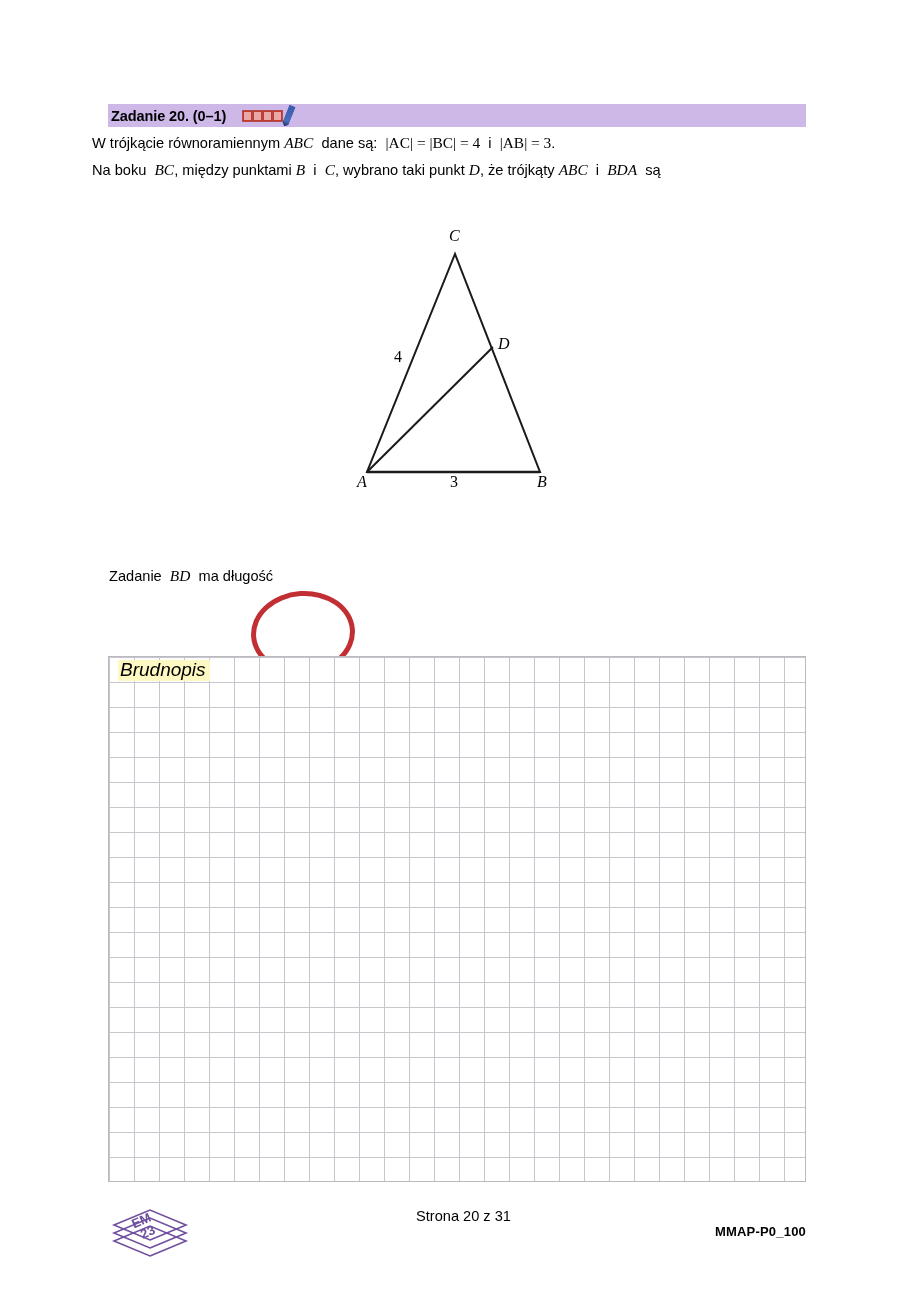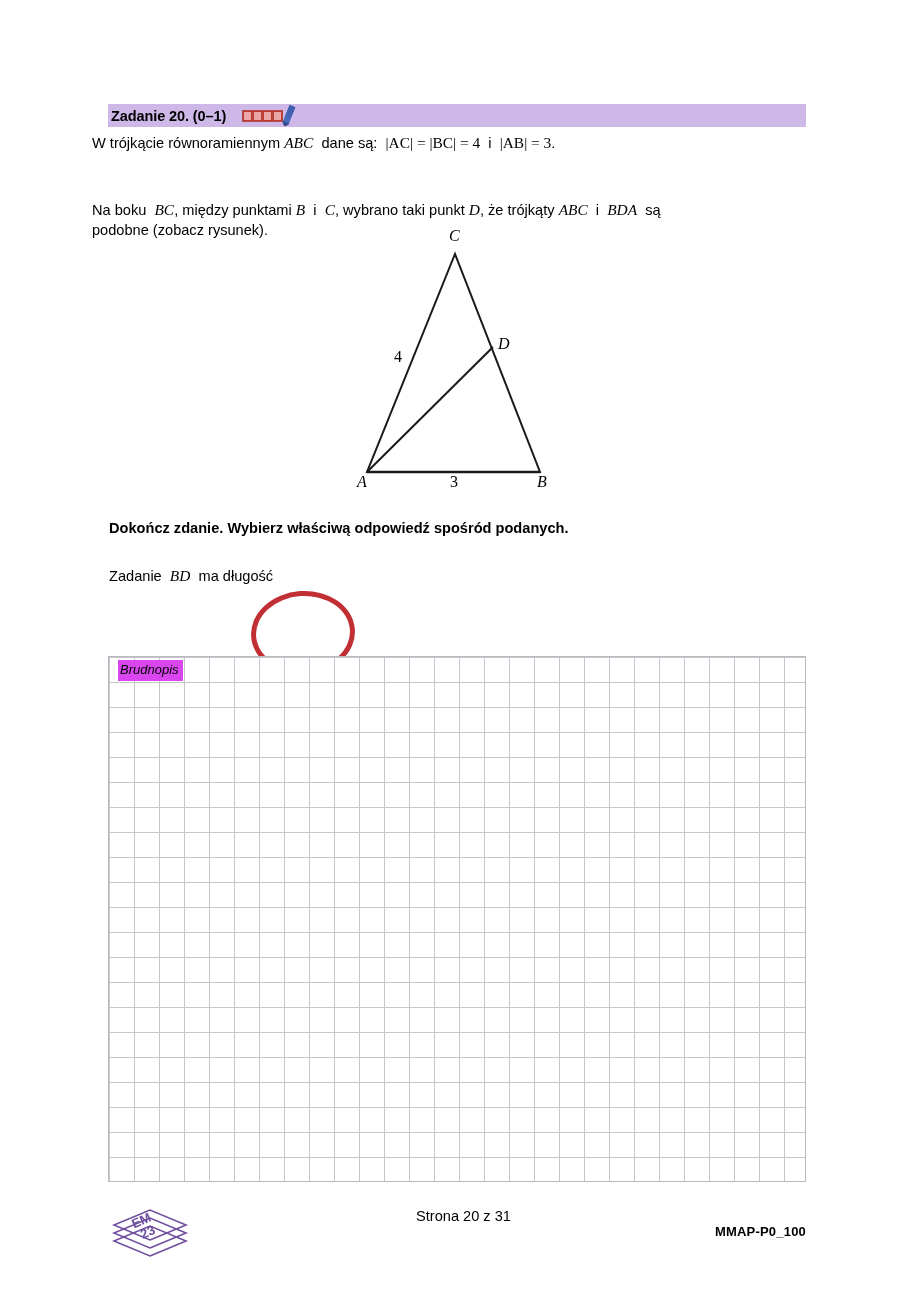--- a/index.html
+++ b/index.html
@@ -78,21 +78,21 @@
 
   
   .stmt {
     position: absolute;
     left: 92px;
     width: 700px;
     font-size: 14.6px;
     line-height: 20px;
   }
   .stmt-1 { top: 133px; }
-  .stmt-2 { top: 160px; margin-top: 40px; }
+  .stmt-2 { top: 160px; }
   .mi {
     font-family: "Liberation Serif", serif;
     font-style: italic;
     font-size: 15.4px;
   }
   .mn {
     font-family: "Liberation Serif", serif;
     font-size: 15.4px;
   }
 
@@ -185,24 +185,24 @@
     box-sizing: border-box;
     background:
       repeating-linear-gradient(to right, #c6c6cc 0px, #c6c6cc 1px, transparent 1px, transparent 25px),
       repeating-linear-gradient(to bottom, #c6c6cc 0px, #c6c6cc 1px, transparent 1px, transparent 25px),
       #ffffff;
   }
   .brudnopis {
     position: absolute;
     left: 118px;
     top: 660px;
-    font-size: 13px;
+    font-size: 19px;
     font-style: italic;
     font-family: "Liberation Sans", sans-serif;
-    background: #d946ef;
+    background: #fef9c3;
     padding: 0 4px 1px 2px;
     line-height: 20px;
   }
 
   
   .footer-logo {
     position: absolute;
     left: 108px;
     top: 1196px;
     width: 84px;
@@ -257,40 +257,38 @@
     <span>Na boku</span>
     &nbsp;<span class="mi">BC</span><span>, między punktami</span>
     <span class="mi">B</span>
     &nbsp;<span>i</span>
     &nbsp;<span class="mi">C</span><span>, wybrano taki punkt</span>
     <span class="mi">D</span><span>,  że trójkąty</span>
     <span class="mi">ABC</span>
     &nbsp;<span>i</span>
     &nbsp;<span class="mi">BDA</span>
     &nbsp;<span>są</span>
-    <div>podobne (zobacz rysunek).</div>
   </div>
 
   <div class="figure">
     <svg width="260" height="285" viewBox="0 0 260 285">
 
       <polygon points="37,247 210,247 125,29" fill="none" stroke="#1a1a1a" stroke-width="2"></polygon>
       <line x1="37" y1="247" x2="162" y2="123" stroke="#1a1a1a" stroke-width="2"></line>
       <line x1="37" y1="247" x2="210" y2="247" stroke="#1a1a1a" stroke-width="2.6"></line>
       <circle cx="162" cy="123" r="1.4" fill="#1a1a1a"></circle>
     </svg>
     <span class="fig-label lab-C">C</span>
     <span class="fig-label lab-D">D</span>
     <span class="fig-label lab-A">A</span>
     <span class="fig-label lab-B">B</span>
     <span class="fig-num num-4">4</span>
     <span class="fig-num num-3">3</span>
   </div>
 
-  <div class="instruction">Dokończ zdanie. Wybierz właściwą odpowiedź spośród podanych.</div>
 
   <div class="prompt">
     <span>Zadanie</span>
     &nbsp;<span class="mi">BD</span>
     &nbsp;<span>ma długość</span>
   </div>
 
 
   <div class="red-circle"></div>
 

